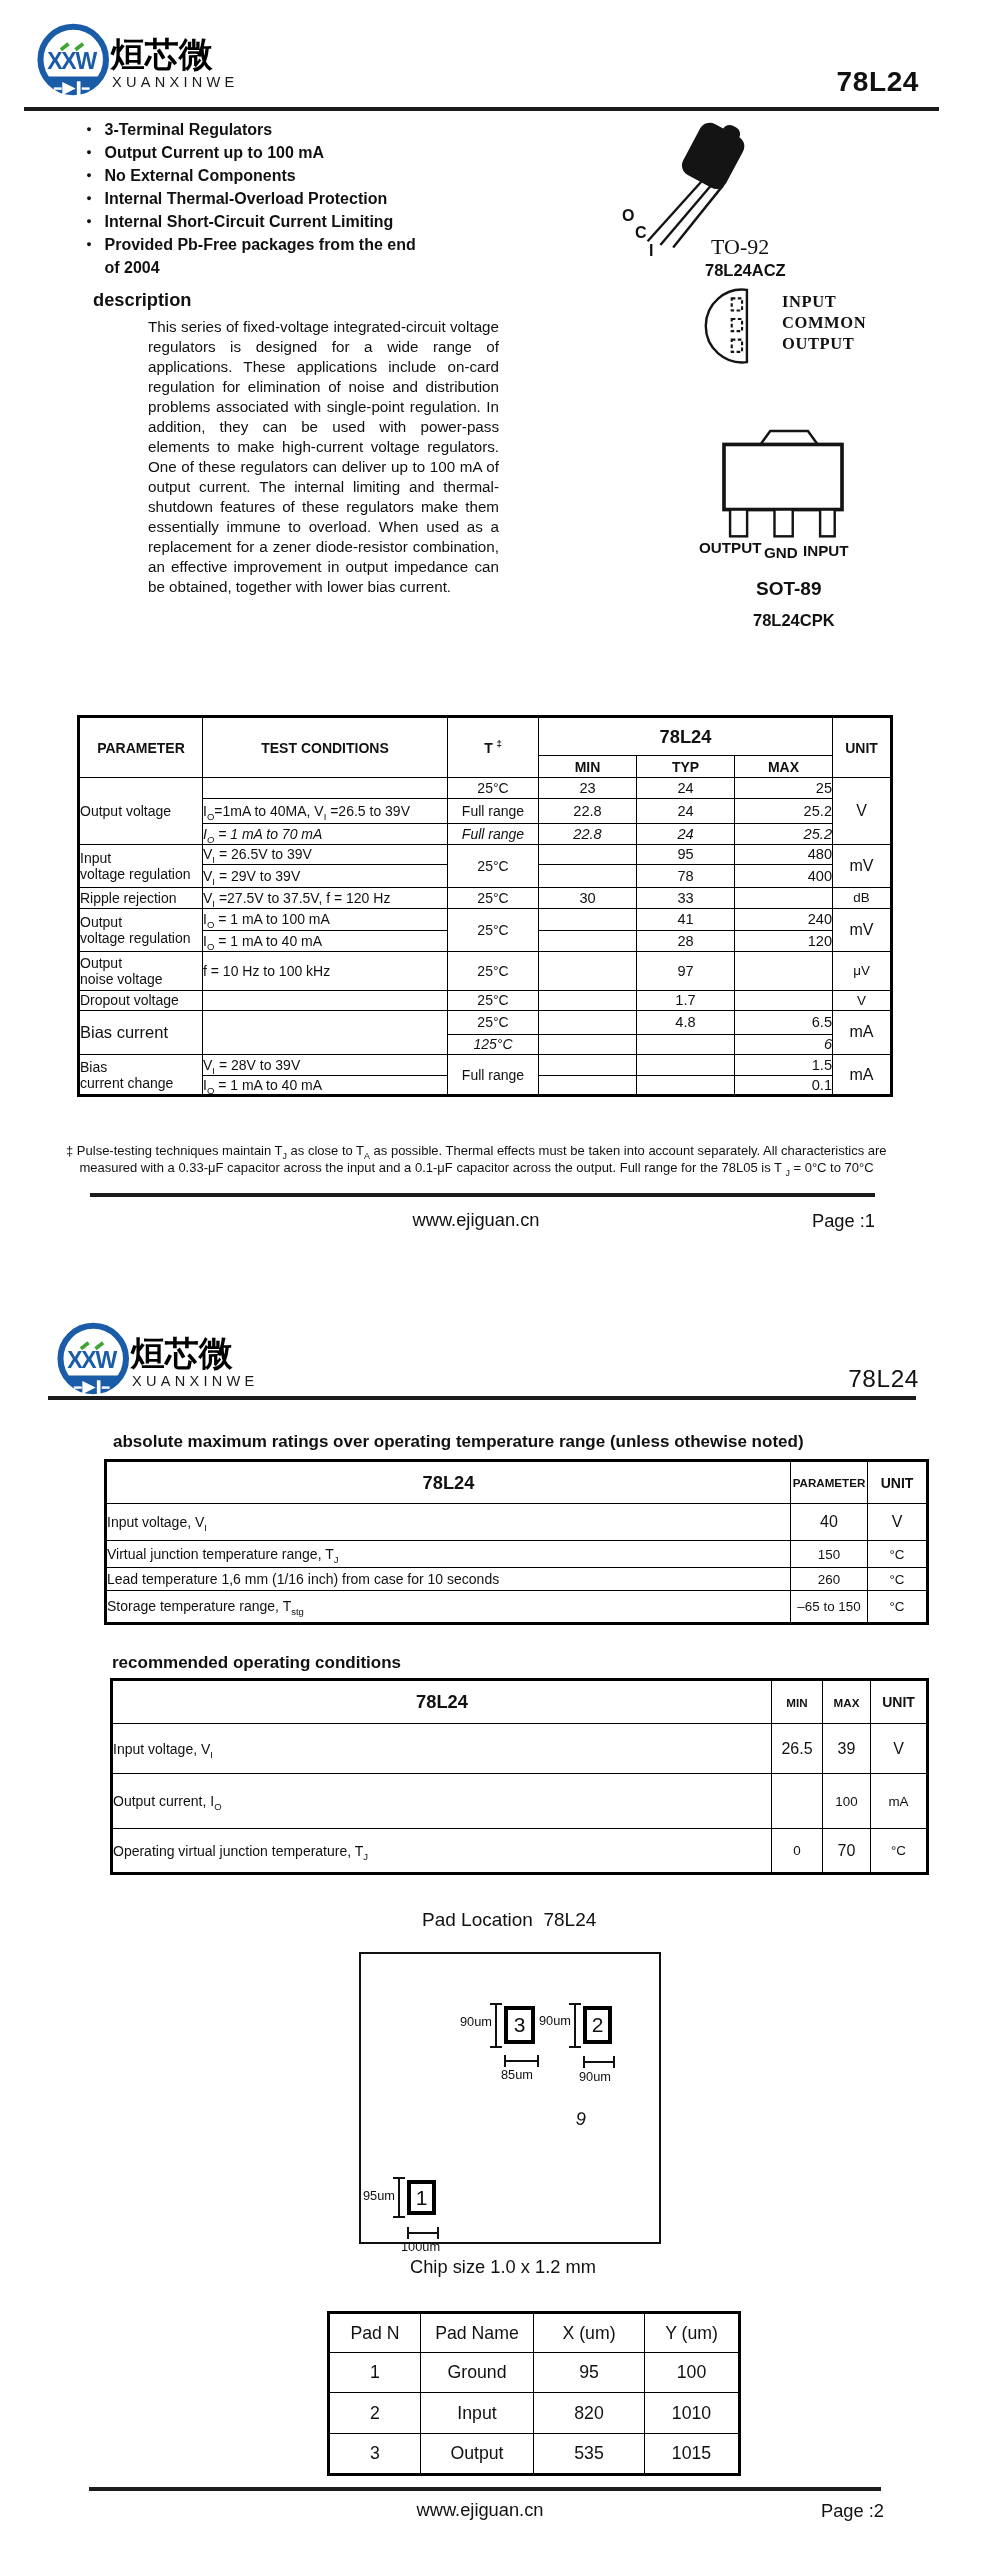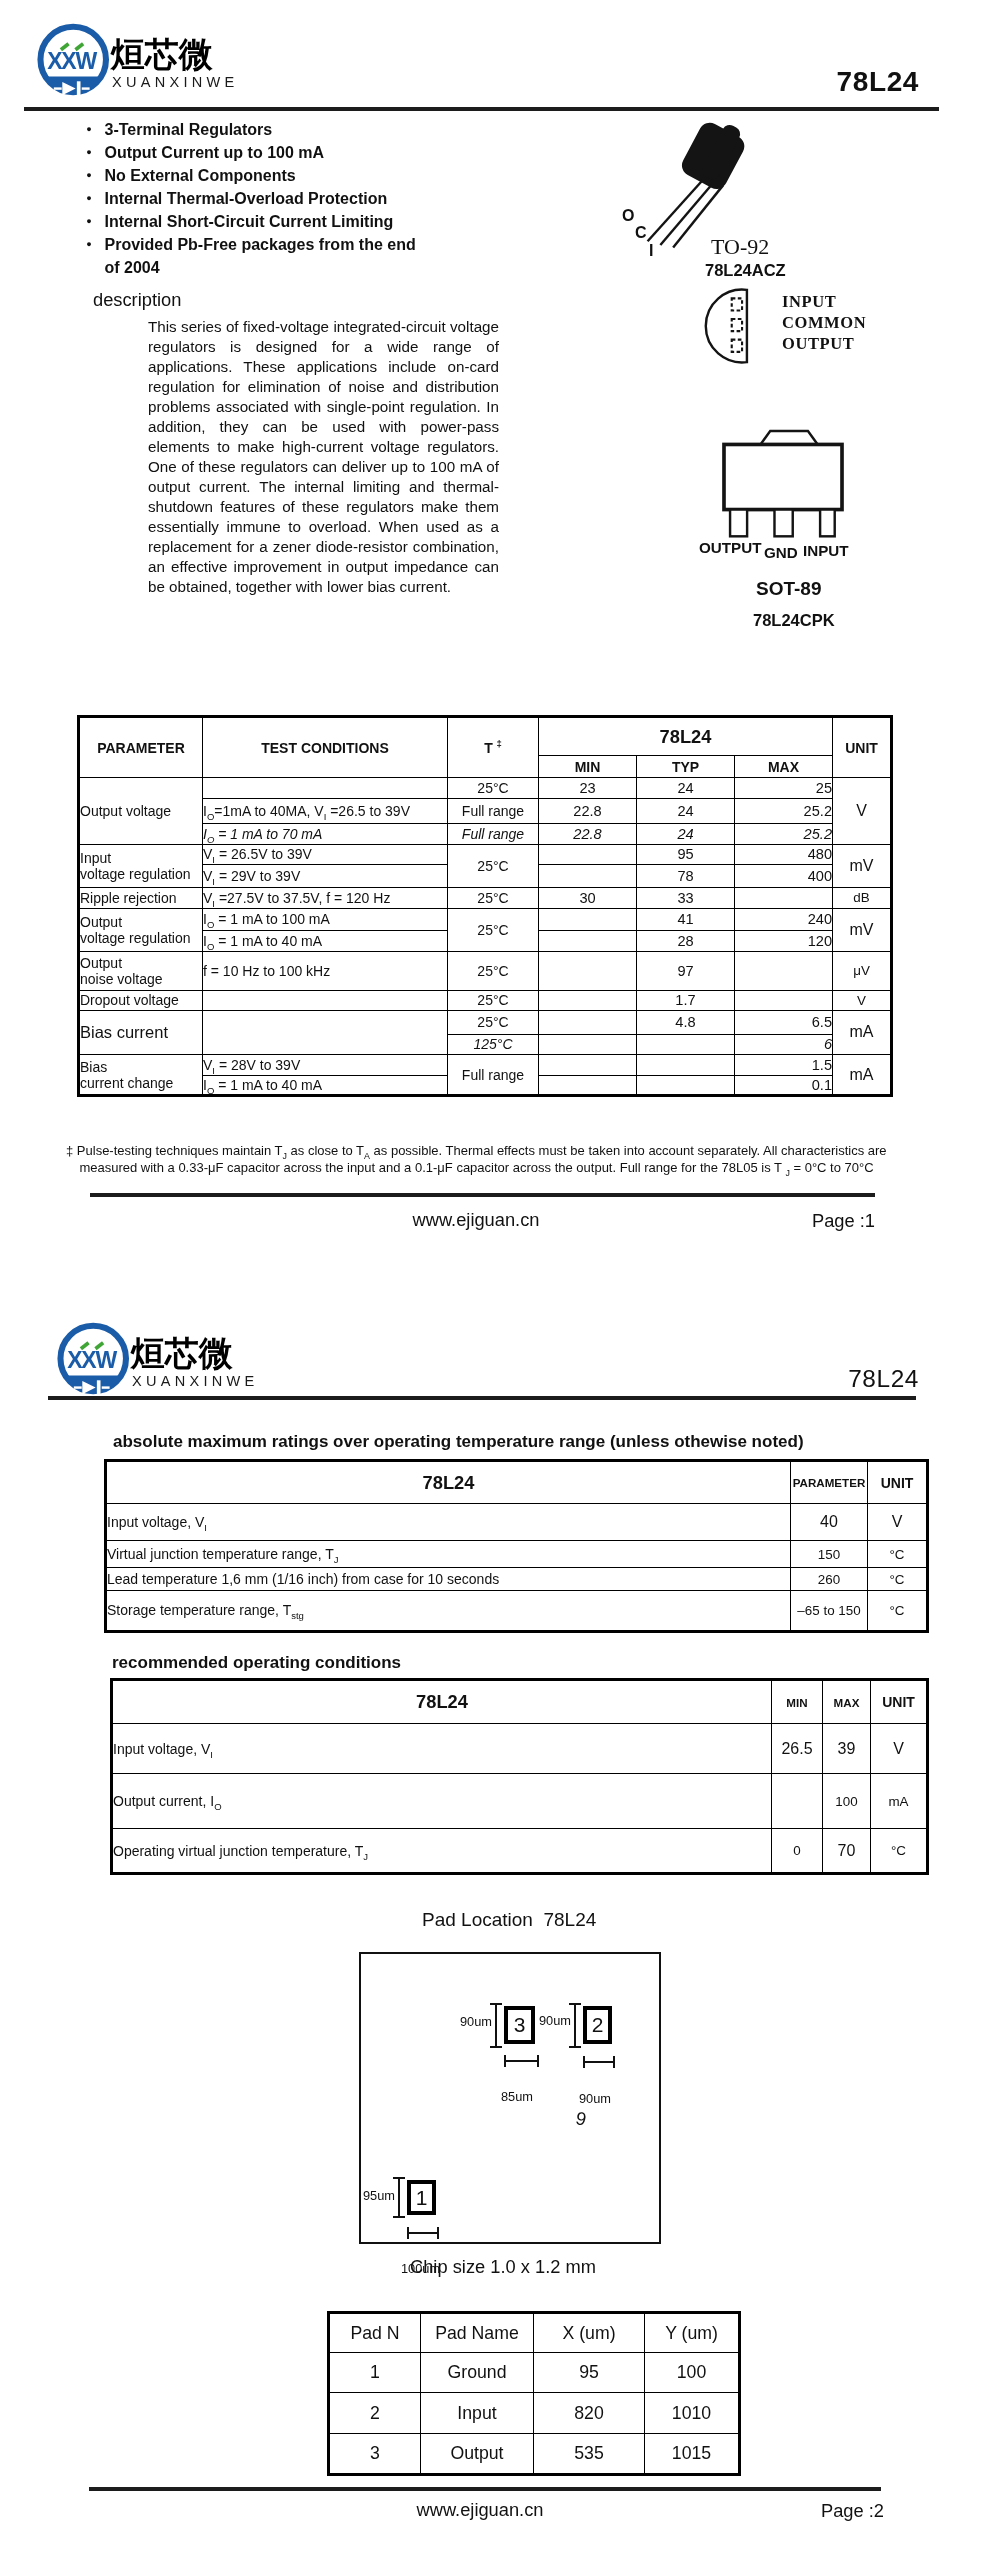--- a/index.html
+++ b/index.html
@@ -10,21 +10,21 @@
   sup{font-size:68%;line-height:0;}
   .pre{white-space:pre-line;}
   
   .rule{position:absolute;background:#1c1c1c;}
   .ptitle{position:absolute;font-weight:bold;font-size:28px;text-align:right;letter-spacing:0.6px;}
   .ptitle2{position:absolute;font-weight:400;font-size:24.4px;text-align:right;letter-spacing:0.6px;}
   
   .features{position:absolute;left:85px;top:118px;width:342px;margin:0;padding:0;list-style:none;}
   .features li{position:relative;padding-left:19.5px;font-weight:bold;font-size:16px;line-height:23px;}
   .features li::before{content:"●";position:absolute;left:1.2px;top:0;font-size:9.1px;}
-  .desch{position:absolute;left:93px;top:289px;font-weight:normal;font-size:18.3px;}
+  .desch{position:absolute;left:93px;top:289px;font-weight:bold;font-size:18.3px;}
   .desc{position:absolute;left:148px;top:317px;width:351px;font-size:15.2px;line-height:20px;text-align:justify;}
   
   .pinlbl{position:absolute;font-weight:bold;font-size:16px;}
   .serif{font-family:"Liberation Serif",serif;}
   .to92lbl{position:absolute;left:711px;top:234px;font-size:22px;}
   .to92part{position:absolute;left:705px;top:261px;font-weight:bold;font-size:16.5px;}
   .bvlbl{position:absolute;left:782px;font-weight:bold;font-size:16.5px;letter-spacing:0.6px;}
   .sotlbl{position:absolute;font-weight:bold;font-size:15.2px;}
   .sotname{position:absolute;left:756px;top:578px;font-weight:bold;font-size:19px;}
   .sotpart{position:absolute;left:753px;top:611px;font-weight:bold;font-size:16.5px;text-align:center;}
@@ -52,21 +52,21 @@
             white-space:pre-line;padding-left:13.4px;text-indent:-13.4px;}
   .footer-www{position:absolute;width:146px;text-align:center;font-size:18.3px;}
   .footer-page{position:absolute;width:79px;text-align:right;font-size:18.3px;}
   
   .h2b{position:absolute;font-weight:bold;font-size:17px;}
   .padtitle{position:absolute;left:422px;top:1909px;font-size:19px;white-space:pre;}
   .chipcap{position:absolute;left:410px;top:2256px;font-size:18.3px;}
   
   .chiprect{position:absolute;left:359px;top:1952px;width:302px;height:292px;border:2.4px solid #111;box-sizing:border-box;}
   .padbox{position:absolute;border:4.3px solid #000;box-sizing:border-box;text-align:center;font-size:21px;background:#fff;}
-  .dimlbl{position:absolute;font-size:12.8px;margin-top:22px;}
+  .dimlbl{position:absolute;font-size:12.8px;}
   .dimlblr{position:absolute;font-size:12.8px;width:43px;text-align:right;}
   .vdim{position:absolute;width:1.8px;background:#111;}
   .vdim::before,.vdim::after{content:"";position:absolute;left:-4.9px;width:11.6px;height:1.8px;background:#111;}
   .vdim::before{top:0;}
   .vdim::after{bottom:0;}
   .hdim{position:absolute;height:1.8px;background:#111;}
   .hdim::before,.hdim::after{content:"";position:absolute;top:-4.9px;width:1.8px;height:11.6px;background:#111;}
   .hdim::before{left:0;}
   .hdim::after{right:0;}
   .diemark{position:absolute;left:576px;top:2108px;font-size:18.3px;transform:rotate(12deg);}
@@ -369,21 +369,21 @@
         <tr style="height: 27.4px;">
           <td class="pc">Virtual junction temperature range, T<sub>J</sub></td>
           <td class="vc sm">150</td>
           <td class="uc sm">°C</td>
         </tr>
         <tr style="height: 22.6px;">
           <td class="pc">Lead temperature 1,6 mm (1/16 inch) from case for 10 seconds</td>
           <td class="vc sm">260</td>
           <td class="uc sm">°C</td>
         </tr>
-        <tr style="height: 41px;">
+        <tr style="height: 33px;">
           <td class="pc">Storage temperature range, T<sub>stg</sub></td>
           <td class="vc sm">–65 to 150</td>
           <td class="uc sm">°C</td>
         </tr>
       </tbody>
     </table>
     <table class="dtable" style="left: 110px; top: 1678px; width: 816px;">
       <colgroup>
         <col style="width: 660px;">
         <col style="width: 51px;">

